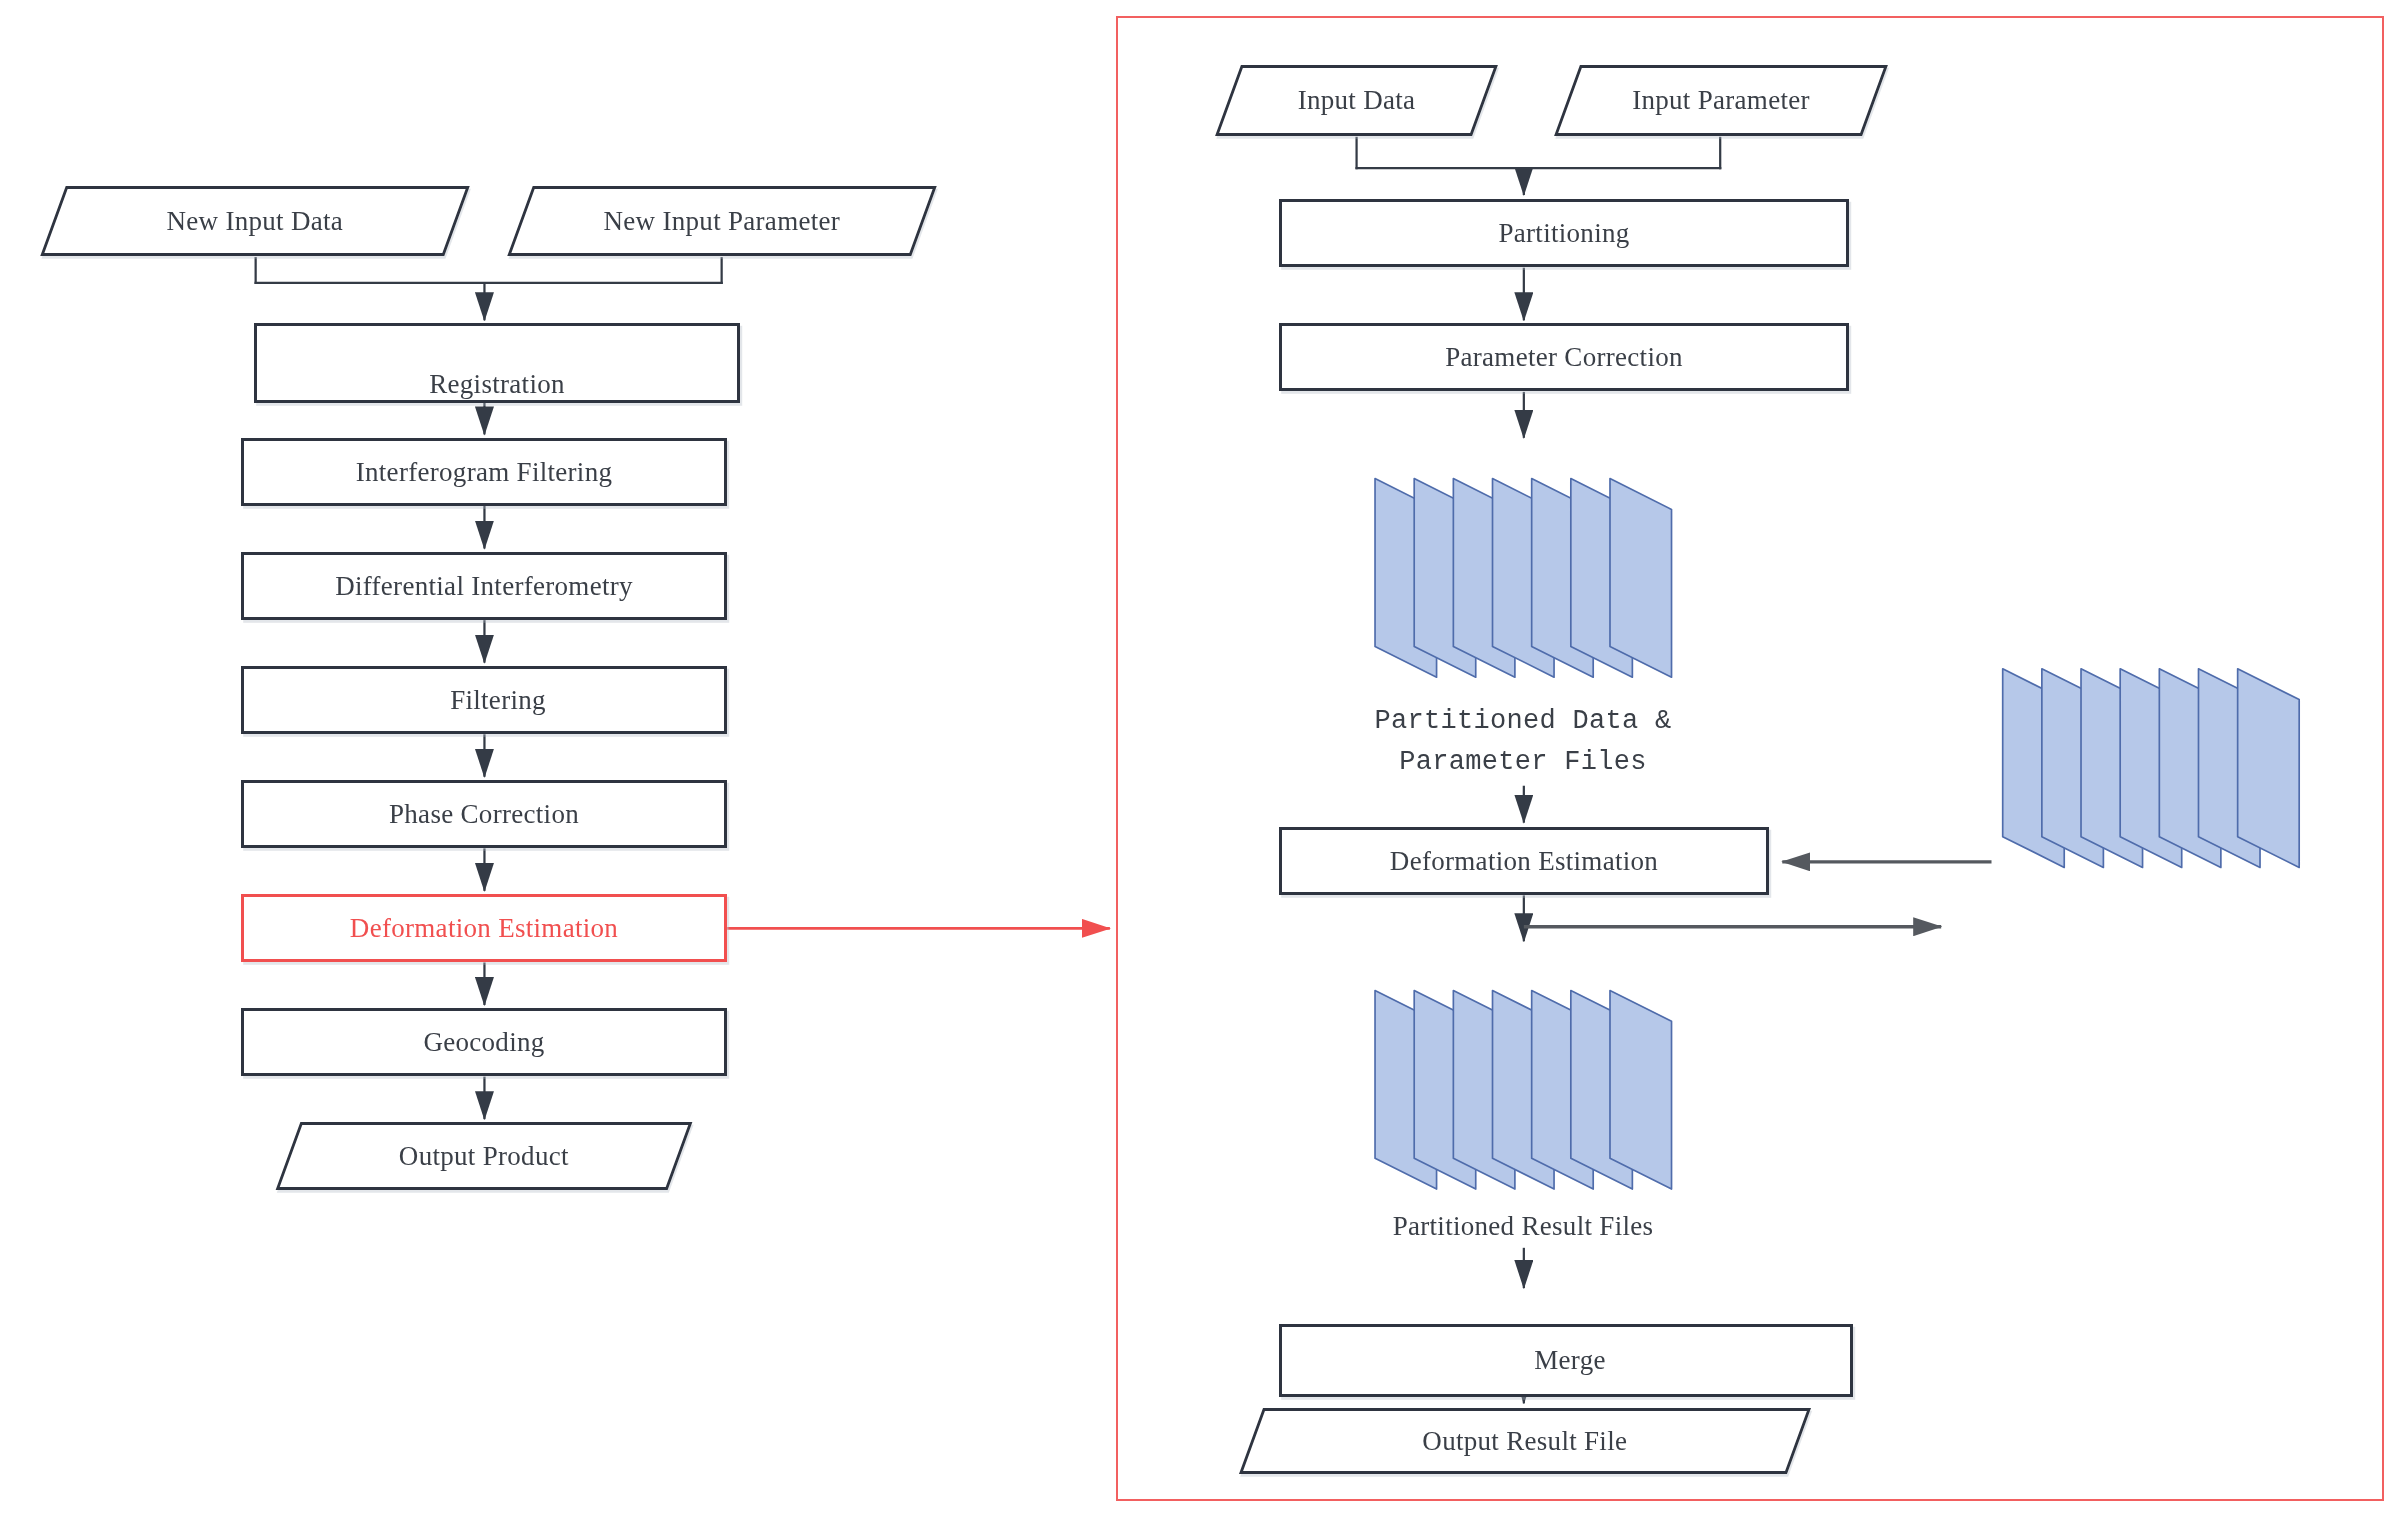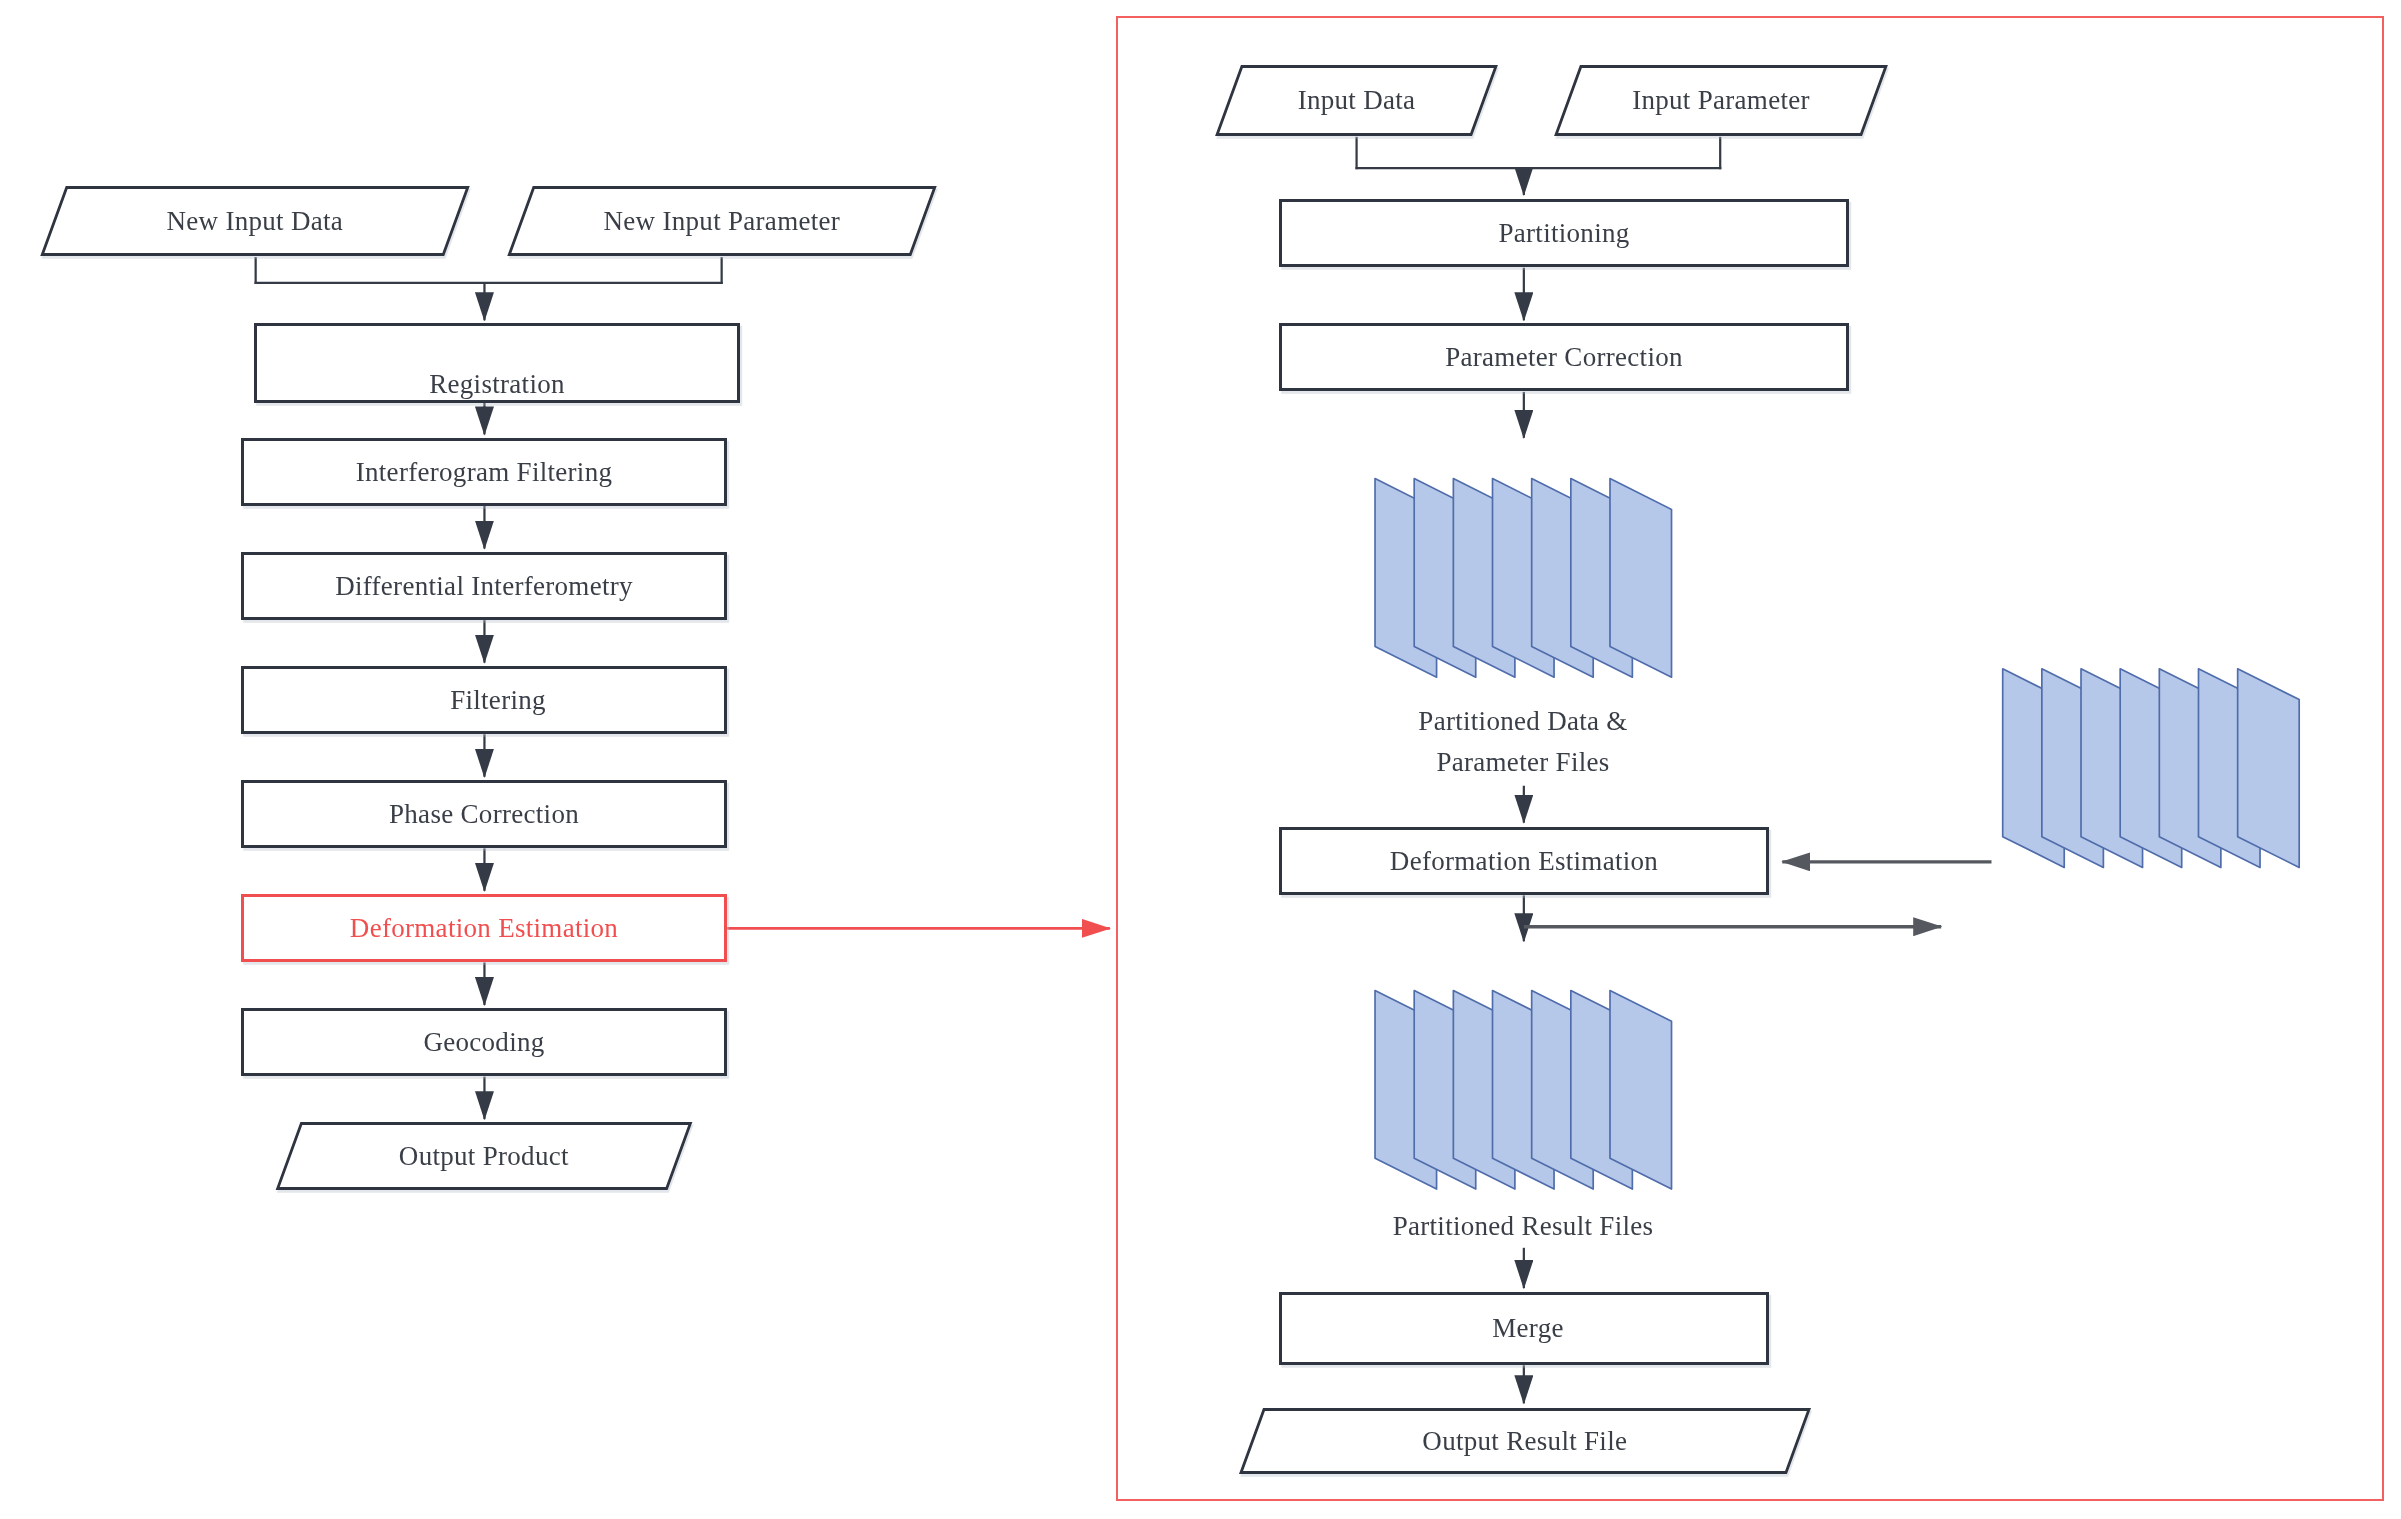--- a/index.html
+++ b/index.html
@@ -153,31 +153,31 @@
     <div class="plabel">Input Parameter</div>
   </div>
 
   <div class="node" style="left:1279px;top:199px;width:570px;height:68px;">
     <span>Partitioning</span>
   </div>
   <div class="node" style="left:1279px;top:323px;width:570px;height:68px;">
     <span>Parameter Correction</span>
   </div>
 
-  <div class="stack-label" style="left:1278px;top:701px;width:490px;">Partitioned Data &amp;
+  <div class="stack-label" style="left:1278px;top:701px;width:490px;font-family:Liberation Mono, monospace;">Partitioned Data &amp;
 Parameter Files</div>
 
   <div class="node" style="left:1279px;top:827px;width:490px;height:68px;">
     <span>Deformation Estimation</span>
   </div>
 
 
   <div class="stack-label" style="left:1278px;top:1206px;width:490px;">Partitioned Result Files</div>
 
-  <div class="node" style="left:1279px;top:1292px;width:490px;height:73px;padding-left:8px;">
+  <div class="node" style="left:1279px;top:1324px;width:574px;height:73px;padding-left:8px;">
     <span>Merge</span>
   </div>
 
   <div class="para" style="left:1251px;top:1408px;width:548px;height:66px;">
     <div class="plabel">Output Result File</div>
   </div>
 
 </div>
 
 

